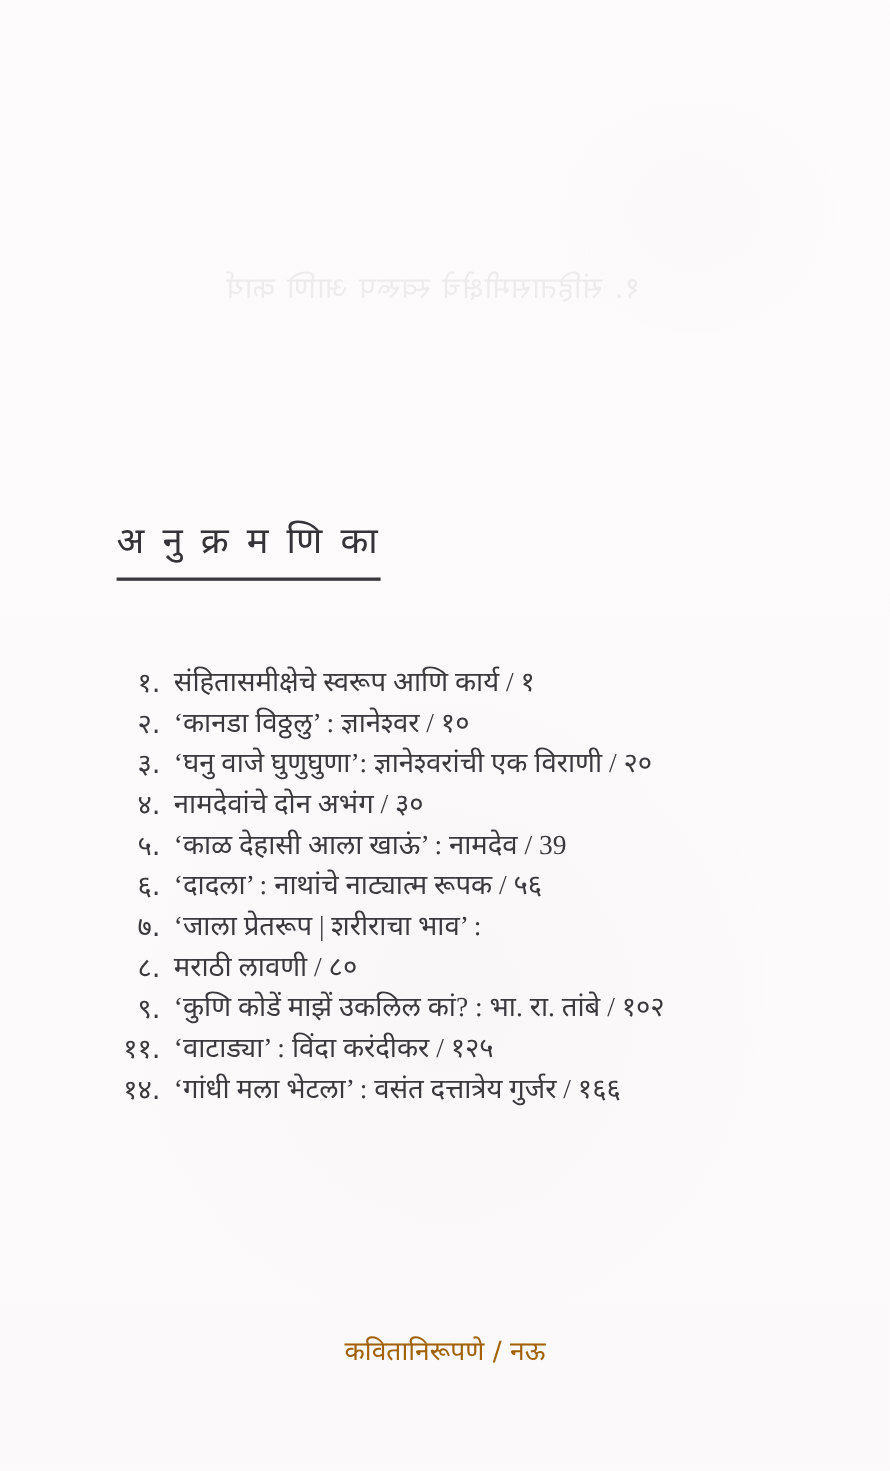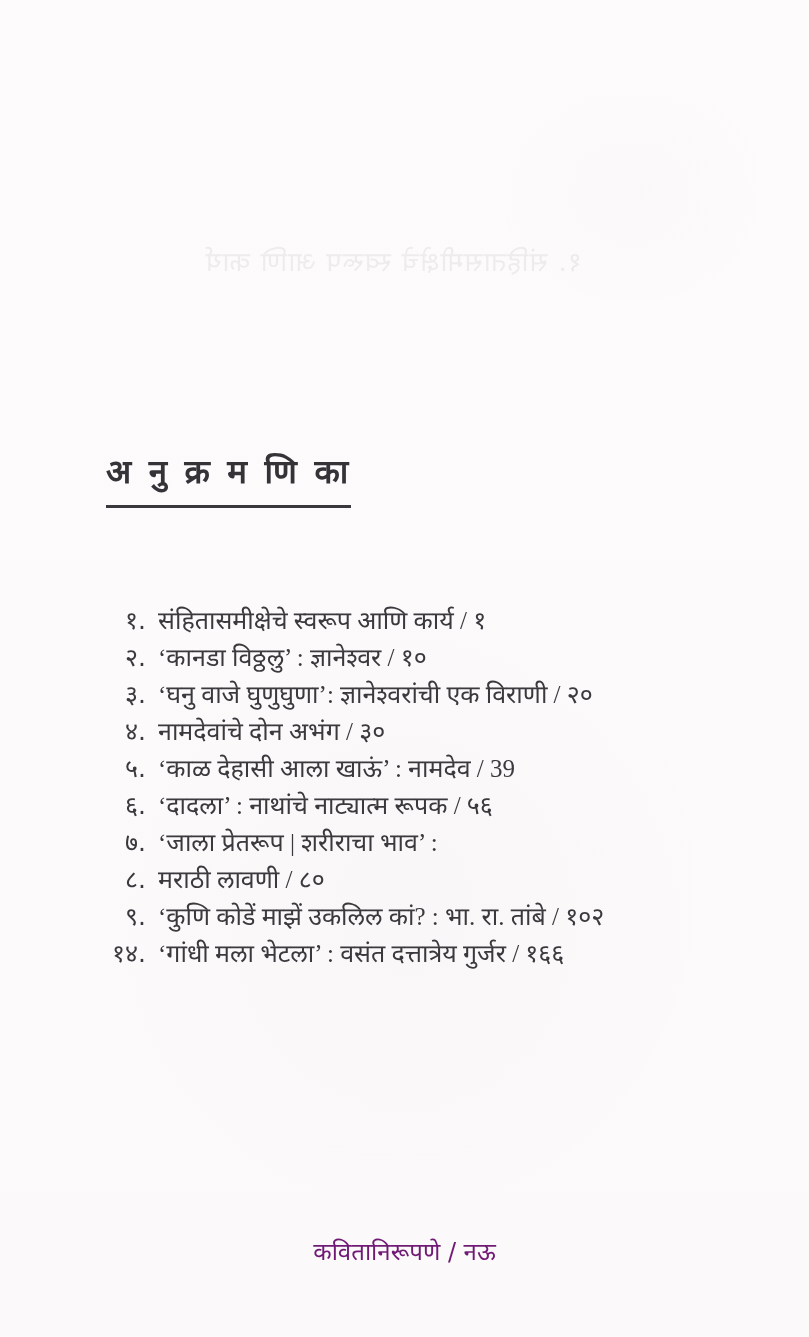--- a/index.html
+++ b/index.html
@@ -29,26 +29,26 @@
     letter-spacing: 1px;
     color: #5a4a56;
     opacity: 0.08;
     transform: scaleX(-1);
     transform-origin: center;
     white-space: nowrap;
     user-select: none;
   }
   .title {
     position: absolute;
-    top: 448px;
+    top: 468px;
     left: 106px;
     display: inline-block;
     min-width: 238px;
     font-size: 33px;
-    font-weight: bold;
+    font-weight: normal;
     letter-spacing: 3px;
     color: #353338;
     padding-bottom: 12px;
     border-bottom: 3px solid #3a383c;
     white-space: nowrap;
   }
   .toc {
     position: absolute;
     top: 602px;
     left: 100px;
@@ -76,22 +76,21 @@
     white-space: nowrap;
     font-family: Liberation Serif, serif;
   }
   .footer {
     position: absolute;
     top: 1210px;
     left: 0;
     width: 100%;
     text-align: center;
     font-size: 24px;
-    color: #701a75;
-    margin-top: 24px;
+    color: #a16207;
   }
   
   .stain-a, .stain-b {
     position: absolute;
     border-radius: 50%;
     pointer-events: none;
   }
   .stain-a {
     top: 540px; left: 80px; width: 650px; height: 700px;
     background: radial-gradient(ellipse at center, rgba(120,90,110,0.020), rgba(120,90,110,0) 70%);
@@ -172,20 +171,26 @@
     </div>
 
     <div class="toc-row">
       <span class="num">९.</span>
       <span class="entry">
           <span class="l">‘कुणि कोडें माझें उकलिल कां? : भा. रा. तांबे / १०२</span>
         </span>
     </div>
 
 
+    <div class="toc-row">
+      <span class="num">११.</span>
+      <span class="entry">
+          <span class="l">‘वाटाड्या’ : विंदा करंदीकर / १२५</span>
+        </span>
+    </div>
 
 
 
     <div class="toc-row">
       <span class="num">१४.</span>
       <span class="entry">
           <span class="l">‘गांधी मला भेटला’ : वसंत दत्तात्रेय गुर्जर / १६६</span>
         </span>
     </div>
 

